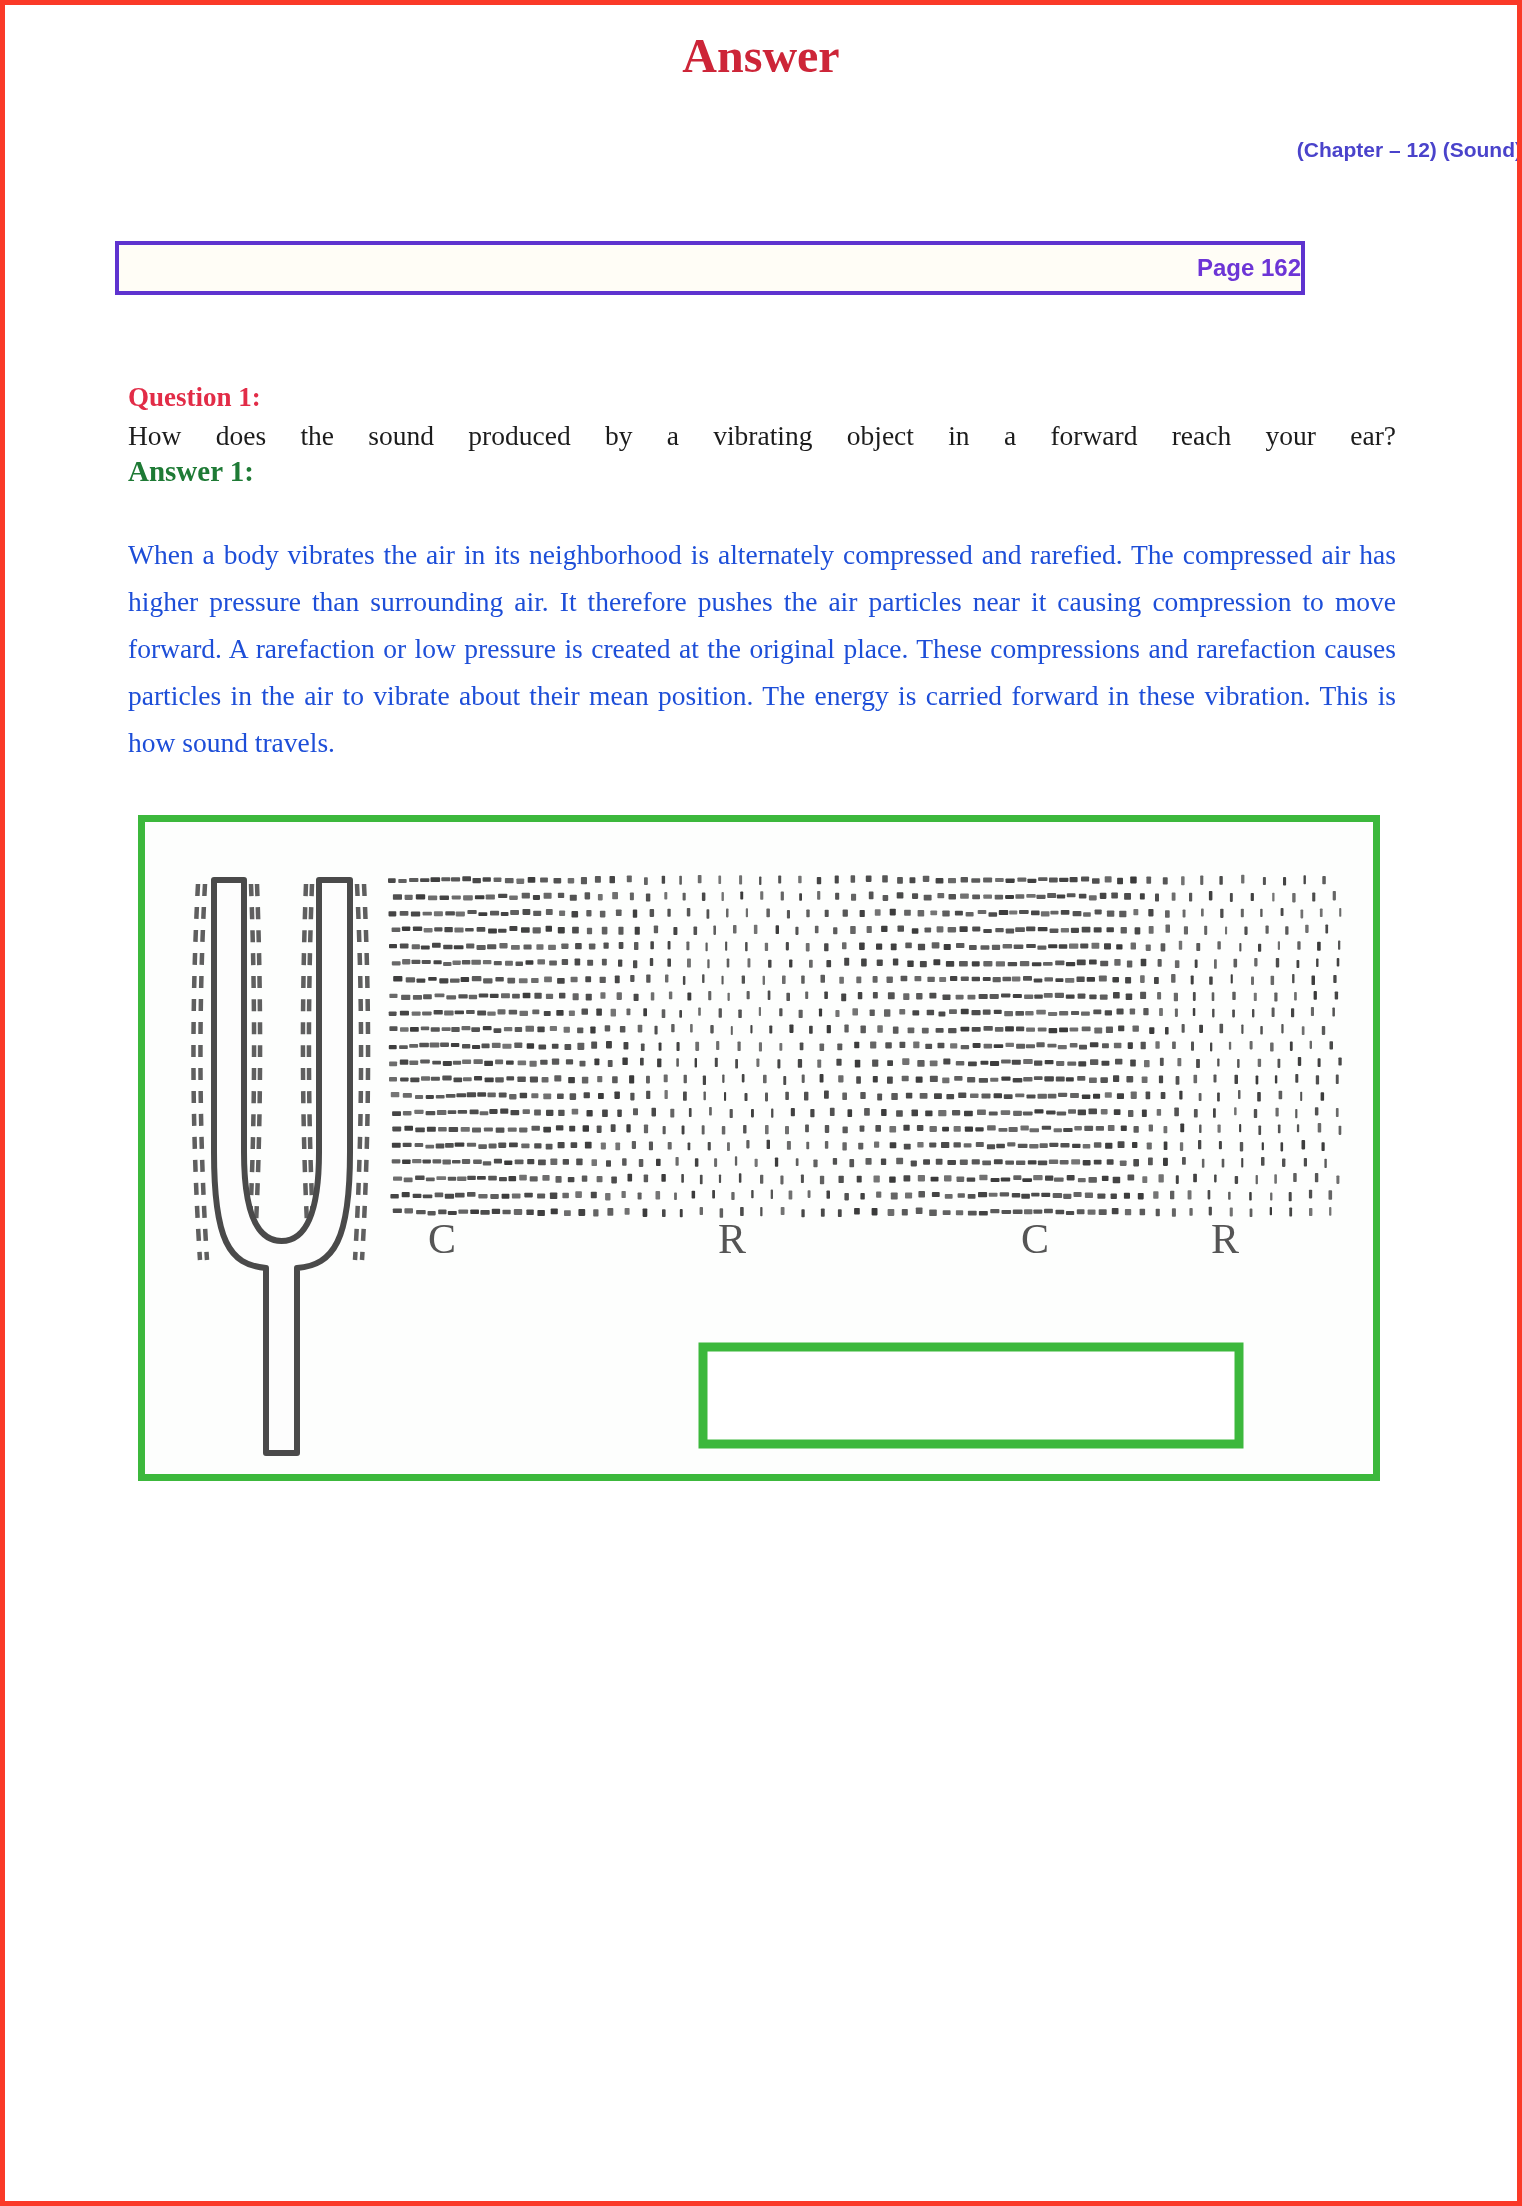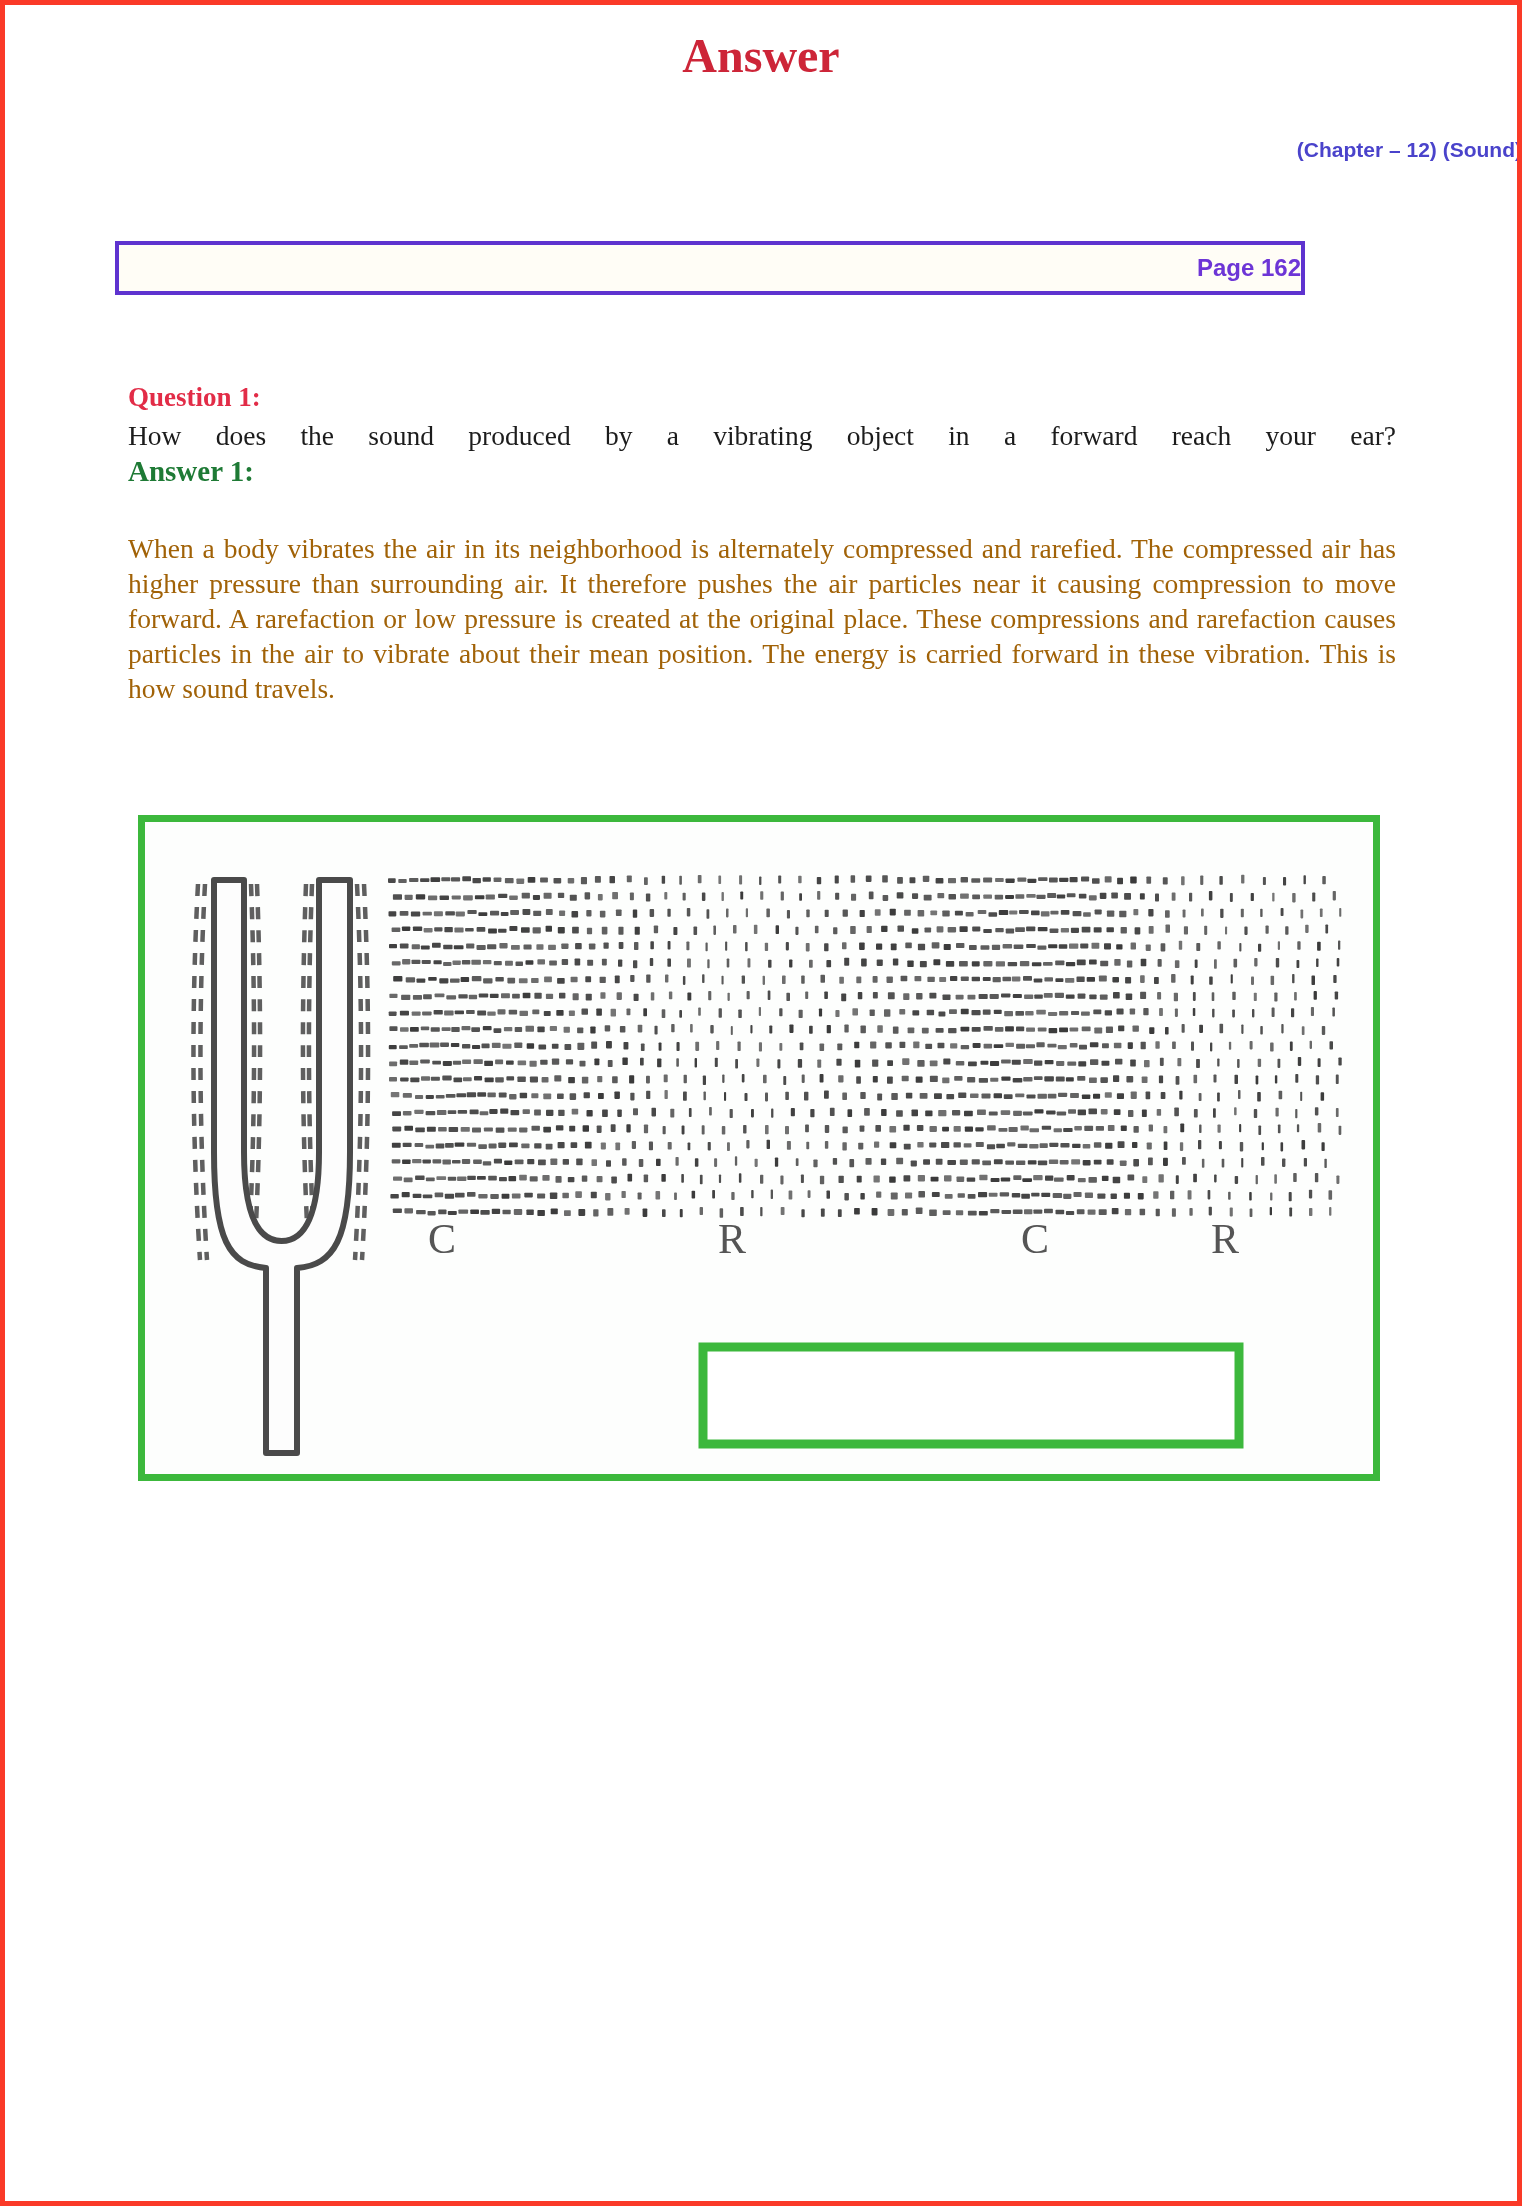--- a/index.html
+++ b/index.html
@@ -31,21 +31,21 @@
     position:absolute;left:128px;top:417px;width:1268px;
     font-size:27.5px;color:#1c1c1c;line-height:1.35;
     text-align:justify;text-align-last:justify;
   }
   .answer-label{
     position:absolute;left:128px;top:455px;
     font-family:"Liberation Serif", serif;font-weight:bold;font-size:29px;color:#1e7a35;
   }
   .answer-text{
     position:absolute;left:128px;top:531px;width:1268px;
-    font-size:27.5px;color:#a16207;line-height:35px;text-align:justify;
+    font-size:27.5px;color:#1d4ed8;line-height:47px;text-align:justify;
   }
   .sound-figure{
     position:absolute;left:138px;top:815px;width:1228px;height:652px;
     border:7px solid #3cb83c;background:#fdfefd;
   }
   .figlabel{
     font-family:"Liberation Serif", serif;font-size:42px;fill:#555555;
   }
 </style>
 </head>

